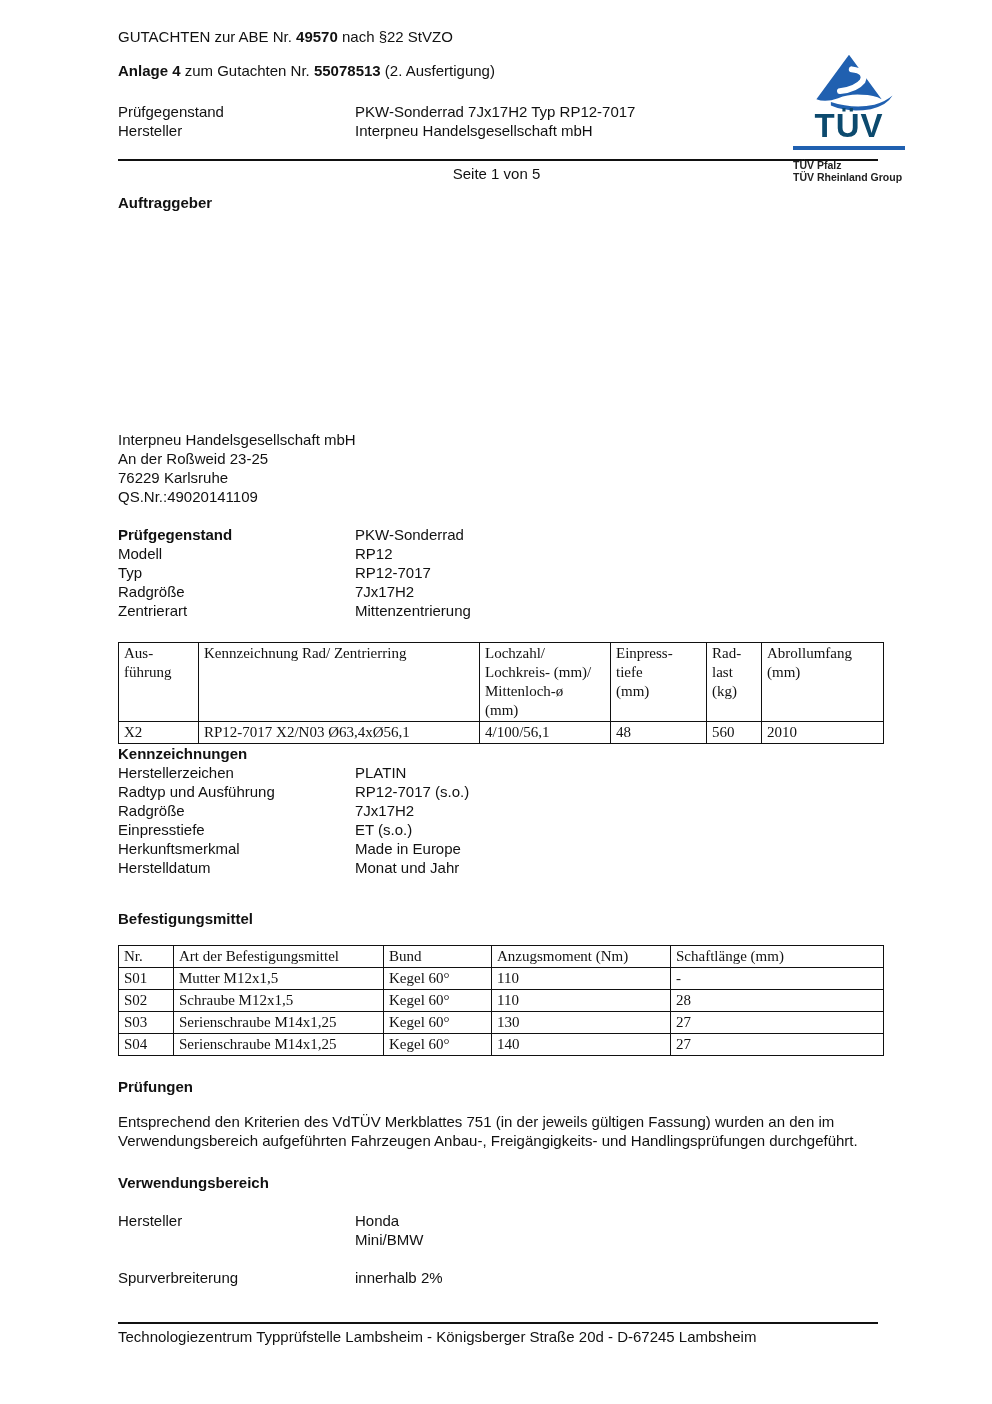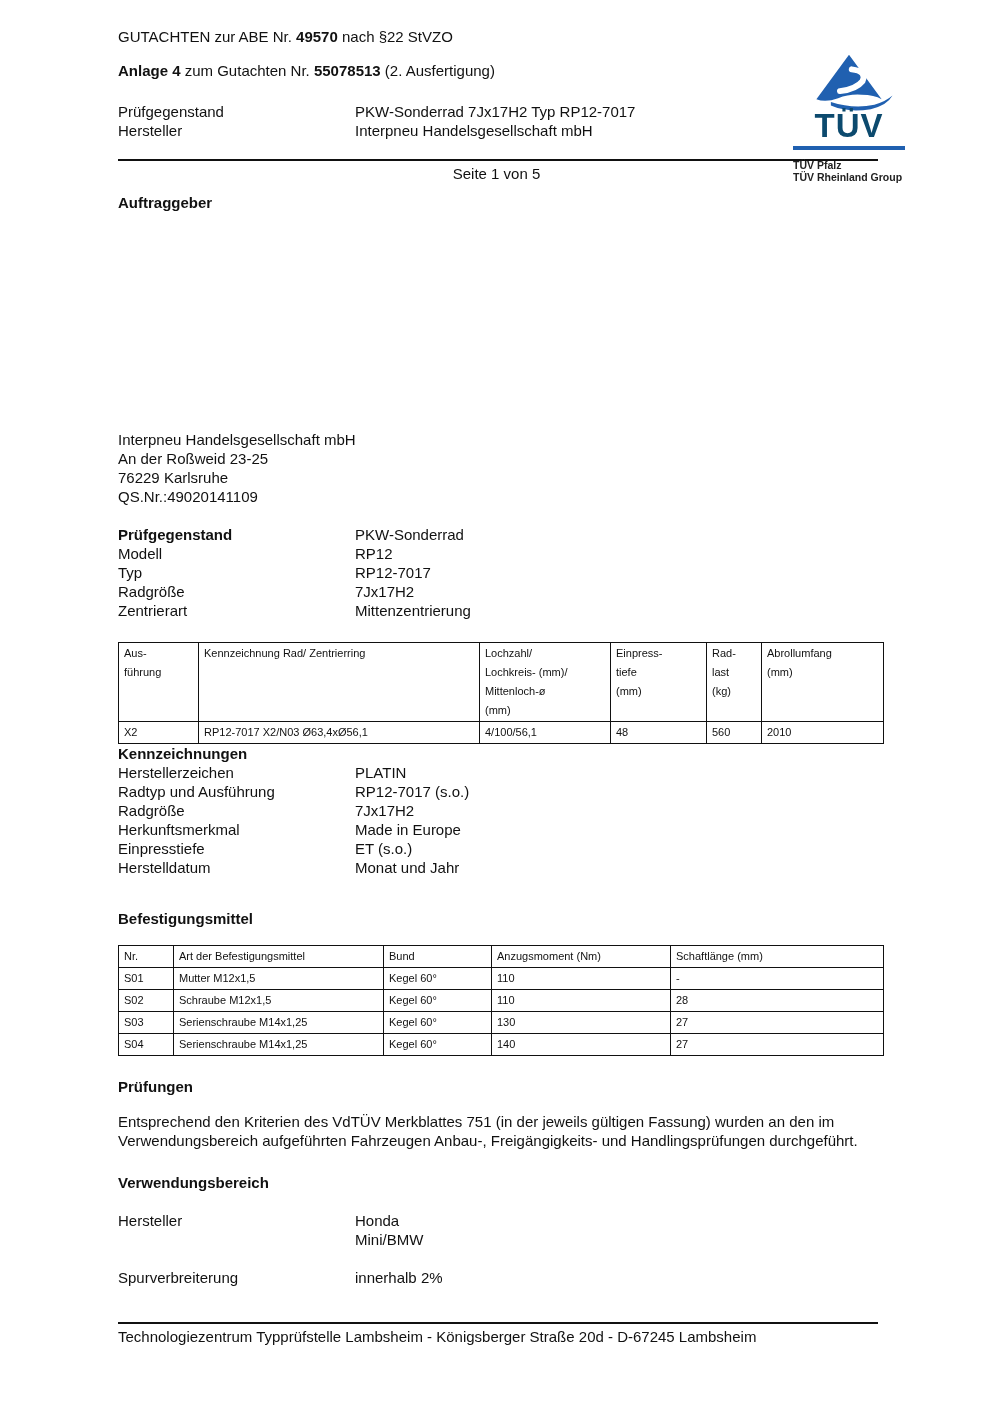--- a/index.html
+++ b/index.html
@@ -32,22 +32,23 @@
   .rule { height: 2px; background: #111; margin-top: 19px; }
   .page-indicator { margin-top: 3px; text-align: center; padding-right: 3px; }
 
   .auftraggeber { margin-top: 10px; flex-direction: column; }
   .pruefgegenstand { margin-top: 19px; }
 
   table.tbl {
     border-collapse: collapse;
     table-layout: fixed;
     width: 765px;
-    font-size: 11px;
+    font-size: 15px;
     line-height: 19px;
+    font-family: Liberation Serif, serif;
   }
   table.tbl td, table.tbl th {
     border: 1.5px solid #111;
     padding: 1px 5px;
     text-align: left;
     vertical-align: top;
     font-weight: normal;
     overflow: hidden;
   }
   .wheel-table { margin-top: 22px; }
@@ -200,26 +201,26 @@
     </div>
     <div class="kv-row">
       <div class="kv-label">Radtyp und Ausführung</div>
       <div class="kv-value">RP12-7017 (s.o.)</div>
     </div>
     <div class="kv-row">
       <div class="kv-label">Radgröße</div>
       <div class="kv-value">7Jx17H2</div>
     </div>
     <div class="kv-row">
+      <div class="kv-label">Einpresstiefe</div>
+      <div class="kv-value">ET (s.o.)</div>
+    </div>
+    <div class="kv-row">
       <div class="kv-label">Herkunftsmerkmal</div>
       <div class="kv-value">Made in Europe</div>
-    </div>
-    <div class="kv-row">
-      <div class="kv-label">Einpresstiefe</div>
-      <div class="kv-value">ET (s.o.)</div>
     </div>
     <div class="kv-row">
       <div class="kv-label">Herstelldatum</div>
       <div class="kv-value">Monat und Jahr</div>
     </div>
   </div>
 
   <div class="section-heading befest-heading">Befestigungsmittel</div>
 
   <table class="tbl fastener-table">

